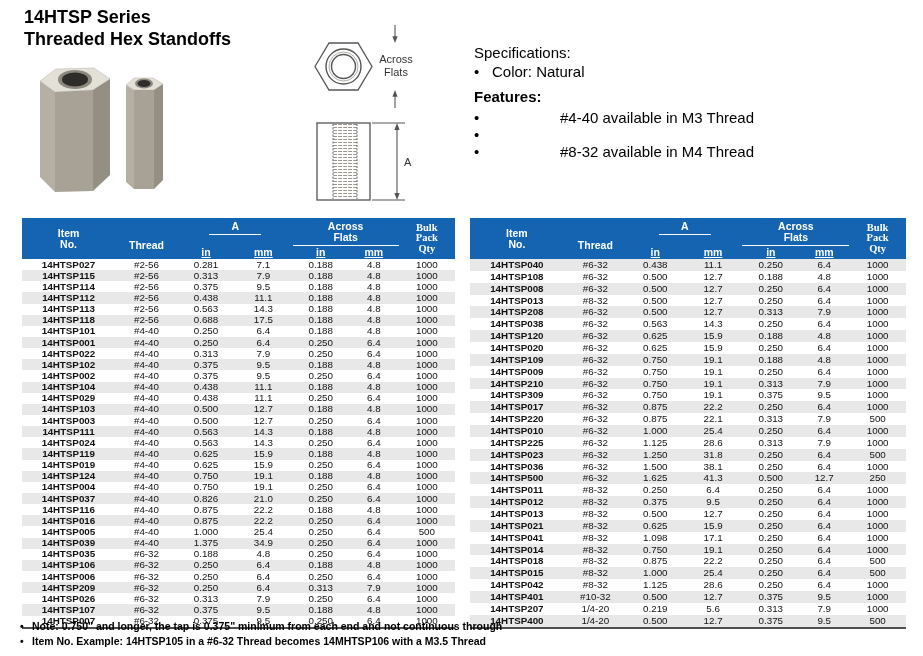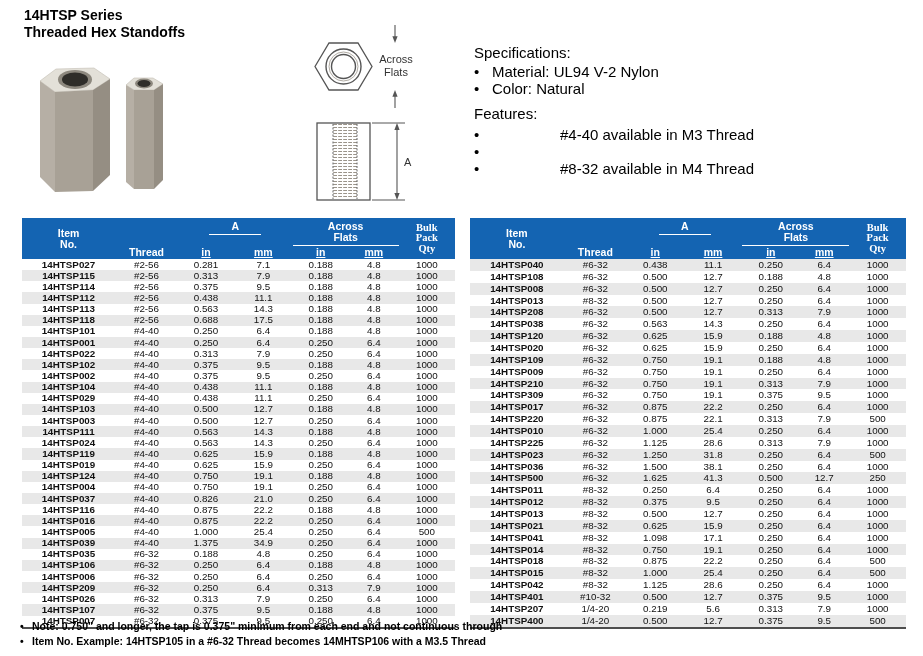--- a/index.html
+++ b/index.html
@@ -2,49 +2,49 @@
 <html><head>
 <meta charset="utf-8">
 <style>
   html,body { margin:0; padding:0; background:#fff; }
   .page {
     position:relative; width:923px; height:656px; background:#ffffff;
     font-family:"Liberation Sans", sans-serif; color:#000; overflow:hidden;
   }
   .title {
     position:absolute; left:24px; top:7px;
-    font-size:14px; font-weight:bold; line-height:1.2;
+    font-size:18px; font-weight:bold; line-height:1.2;
   }
   .photo   { position:absolute; left:35px;  top:58px; }
   .diagram { position:absolute; left:295px; top:15px; }
   .specs   { position:absolute; left:474px; top:44px; width:432px;
              font-size:15px; line-height:17px; }
   .specs .sect-heading { margin:0 0 2px 0; }
-  .specs .features-heading { margin-top:8px; margin-bottom:4px; }
+  .specs .features-heading { margin-top:8px; margin-bottom:4px;font-weight:bold; }
   .bullet-row { display:flex; align-items:flex-start; }
   .bullet-row .bullet { width:18px; flex:none; }
   .bullet-row .bullet::before { content:"\2022"; }
   .bullet-row .text { width:300px; }
   .bullet-row.indent .text { margin-left:68px; width:auto; }
 
   
   table.tbl {
     position:absolute; top:218px; border-collapse:collapse; table-layout:fixed;
     border-bottom:2.5px solid #4e4e4e;
   }
   .tbl-left  { left:22px;  width:433px; }
   .tbl-right { left:470px; width:436px; }
   .tbl thead th {
     background:#1464b2; color:#fff; font-weight:bold; padding:0;
     font-size:10.5px; line-height:11px; text-align:center;
   }
   .tbl tr.h1 th { height:17px; }
   .tbl tr.h2 th { height:13px;text-decoration:underline; }
   .tbl th.c-item   { vertical-align:middle; }
-  .tbl th.c-thread { vertical-align:bottom; padding-bottom:1px; }
+  .tbl th.c-thread { vertical-align:bottom; padding-bottom:8px; }
   .tbl th.c-group  { vertical-align:top; padding-top:3px; }
   .tbl th.c-group .grp { display:inline-block; border-bottom:1px solid #fff; padding:0 22px 2px; }
   .tbl th.c-bulk   { vertical-align:middle; line-height:10.5px;font-family:Liberation Serif, serif; }
   .tbl tbody td {
     text-align:center; padding:0; font-size:9.8px; line-height:10px; color:#111;
   }
   .tbl-left  tbody td { height:11.15px; }
   .tbl-right tbody td { height:11.87px; }
   .tbl tbody td.item-no { font-weight:bold; }
   .tbl-left  tbody tr:nth-child(even) { background:#e8e8e8; }
@@ -125,24 +125,20 @@
         <line x1="102" y1="112" x2="102" y2="181" stroke="#555" stroke-width="1.1"></line>
         <polygon points="102,108 99.4,115 104.6,115" fill="#555"></polygon>
         <polygon points="102,185 99.4,178 104.6,178" fill="#555"></polygon>
         <text x="109" y="151" font-size="11" fill="#333">A</text>
       </g>
     </svg>
   </div>
 
   <div class="specs">
     <div class="sect-heading">Specifications:</div>
-    <div class="bullet-row">
-      <span class="bullet"></span>
-      <span class="text">Material: UL94 V-2 Nylon</span>
-    </div>
     <div class="bullet-row">
       <span class="bullet"></span>
       <span class="text">Color: Natural</span>
     </div>
     <div class="sect-heading features-heading">Features:</div>
     <div class="bullet-row indent">
       <span class="bullet"></span>
       <span class="text">#4-40 available in M3 Thread</span>
     </div>
     <div class="bullet-row indent">

